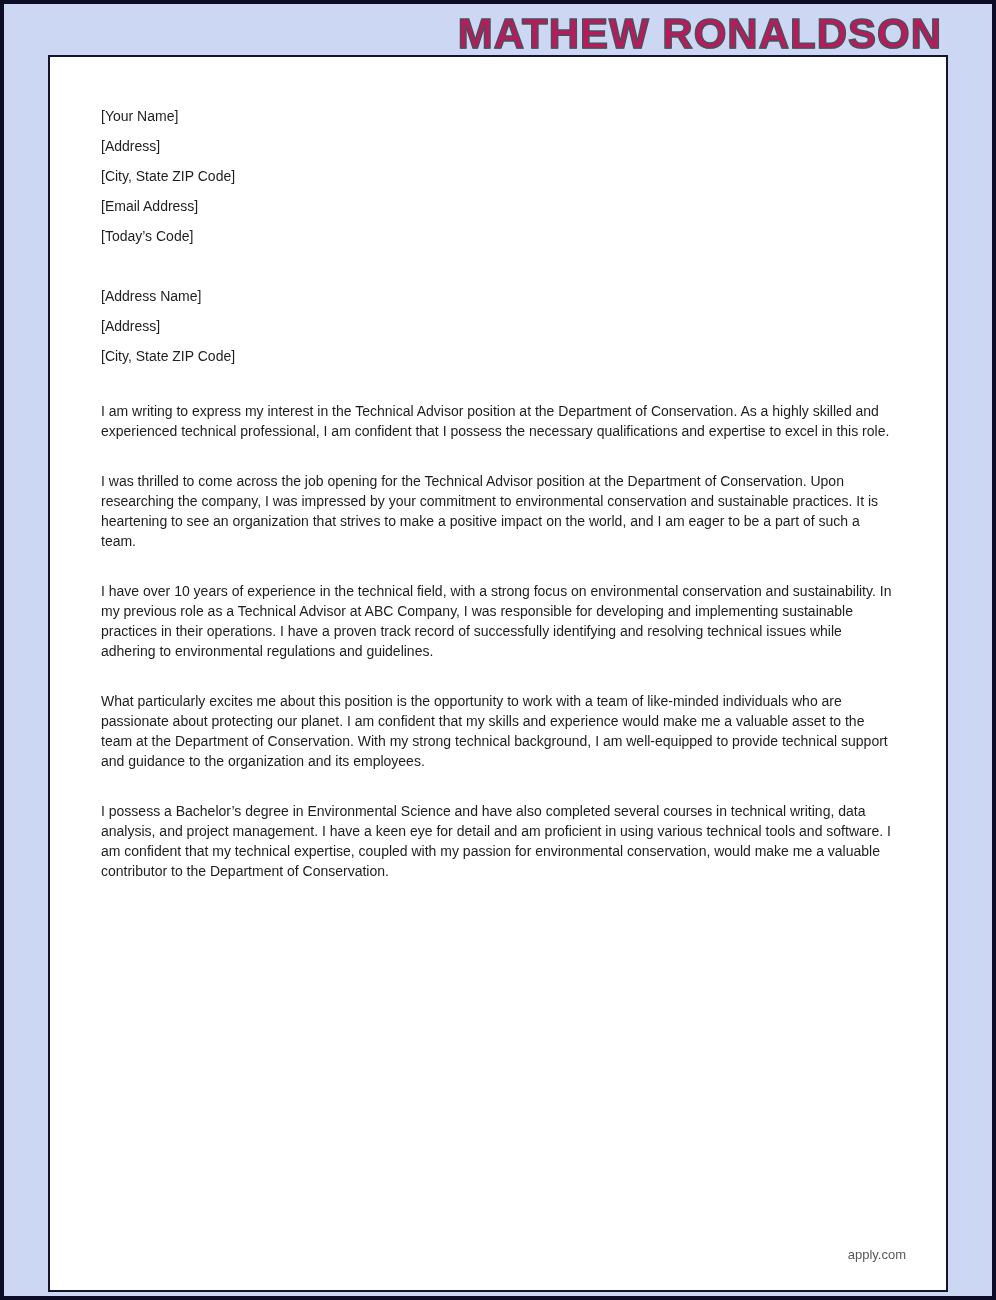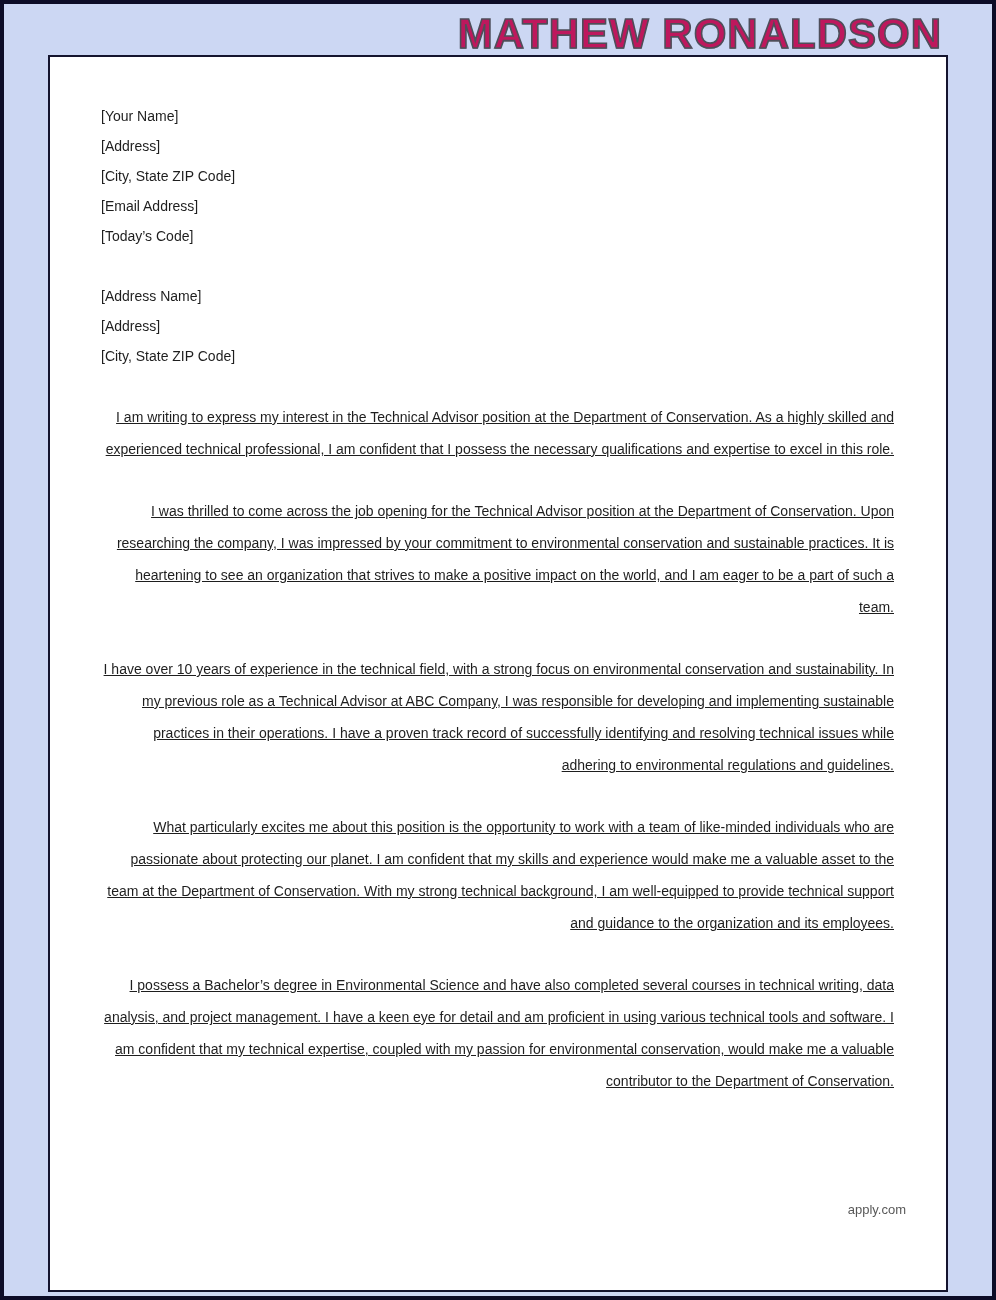--- a/index.html
+++ b/index.html
@@ -49,27 +49,26 @@
   }
   .block {
     margin: 0 0 30px 0;
   }
   .block p {
     margin: 0;
     line-height: 30px;
   }
   .para {
     margin: 0 0 30px 0;
-    line-height: 32px;
-    text-align: right;
-    text-decoration: underline;
+    line-height: 20px;
+    text-align: left;
   }
   .watermark {
     position: absolute;
-    top: 1198px;
+    top: 1243px;
     right: 86px;
     font-size: 13px;
     color: #3a3a3a;
     opacity: 0.85;
     z-index: 5;
   }
 </style>
 </head>
 <body>
 

